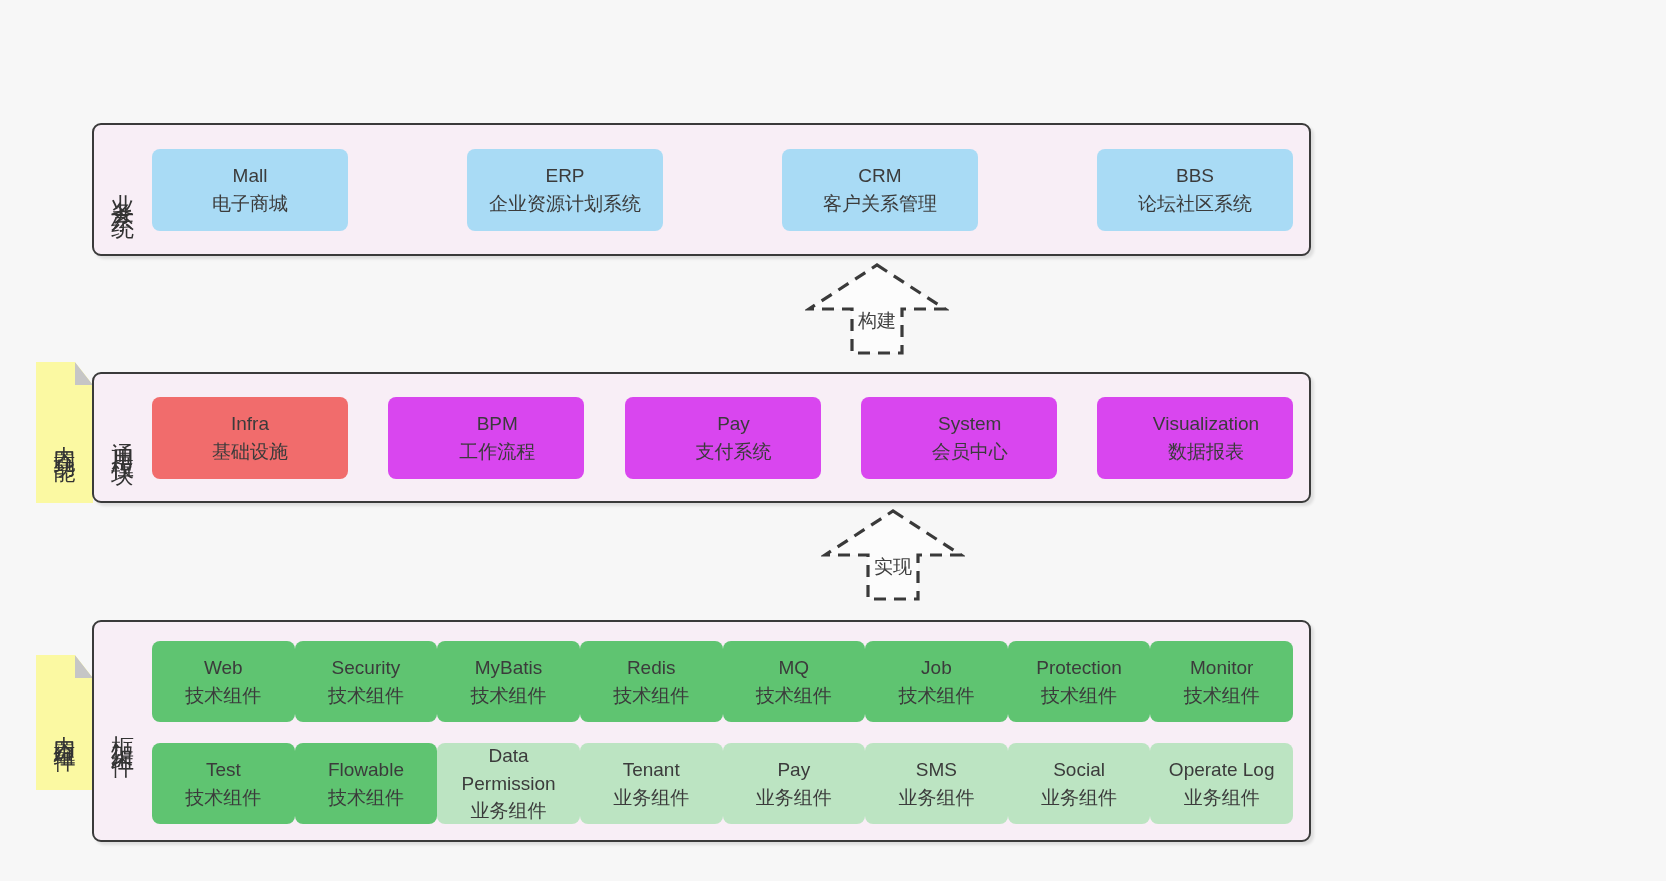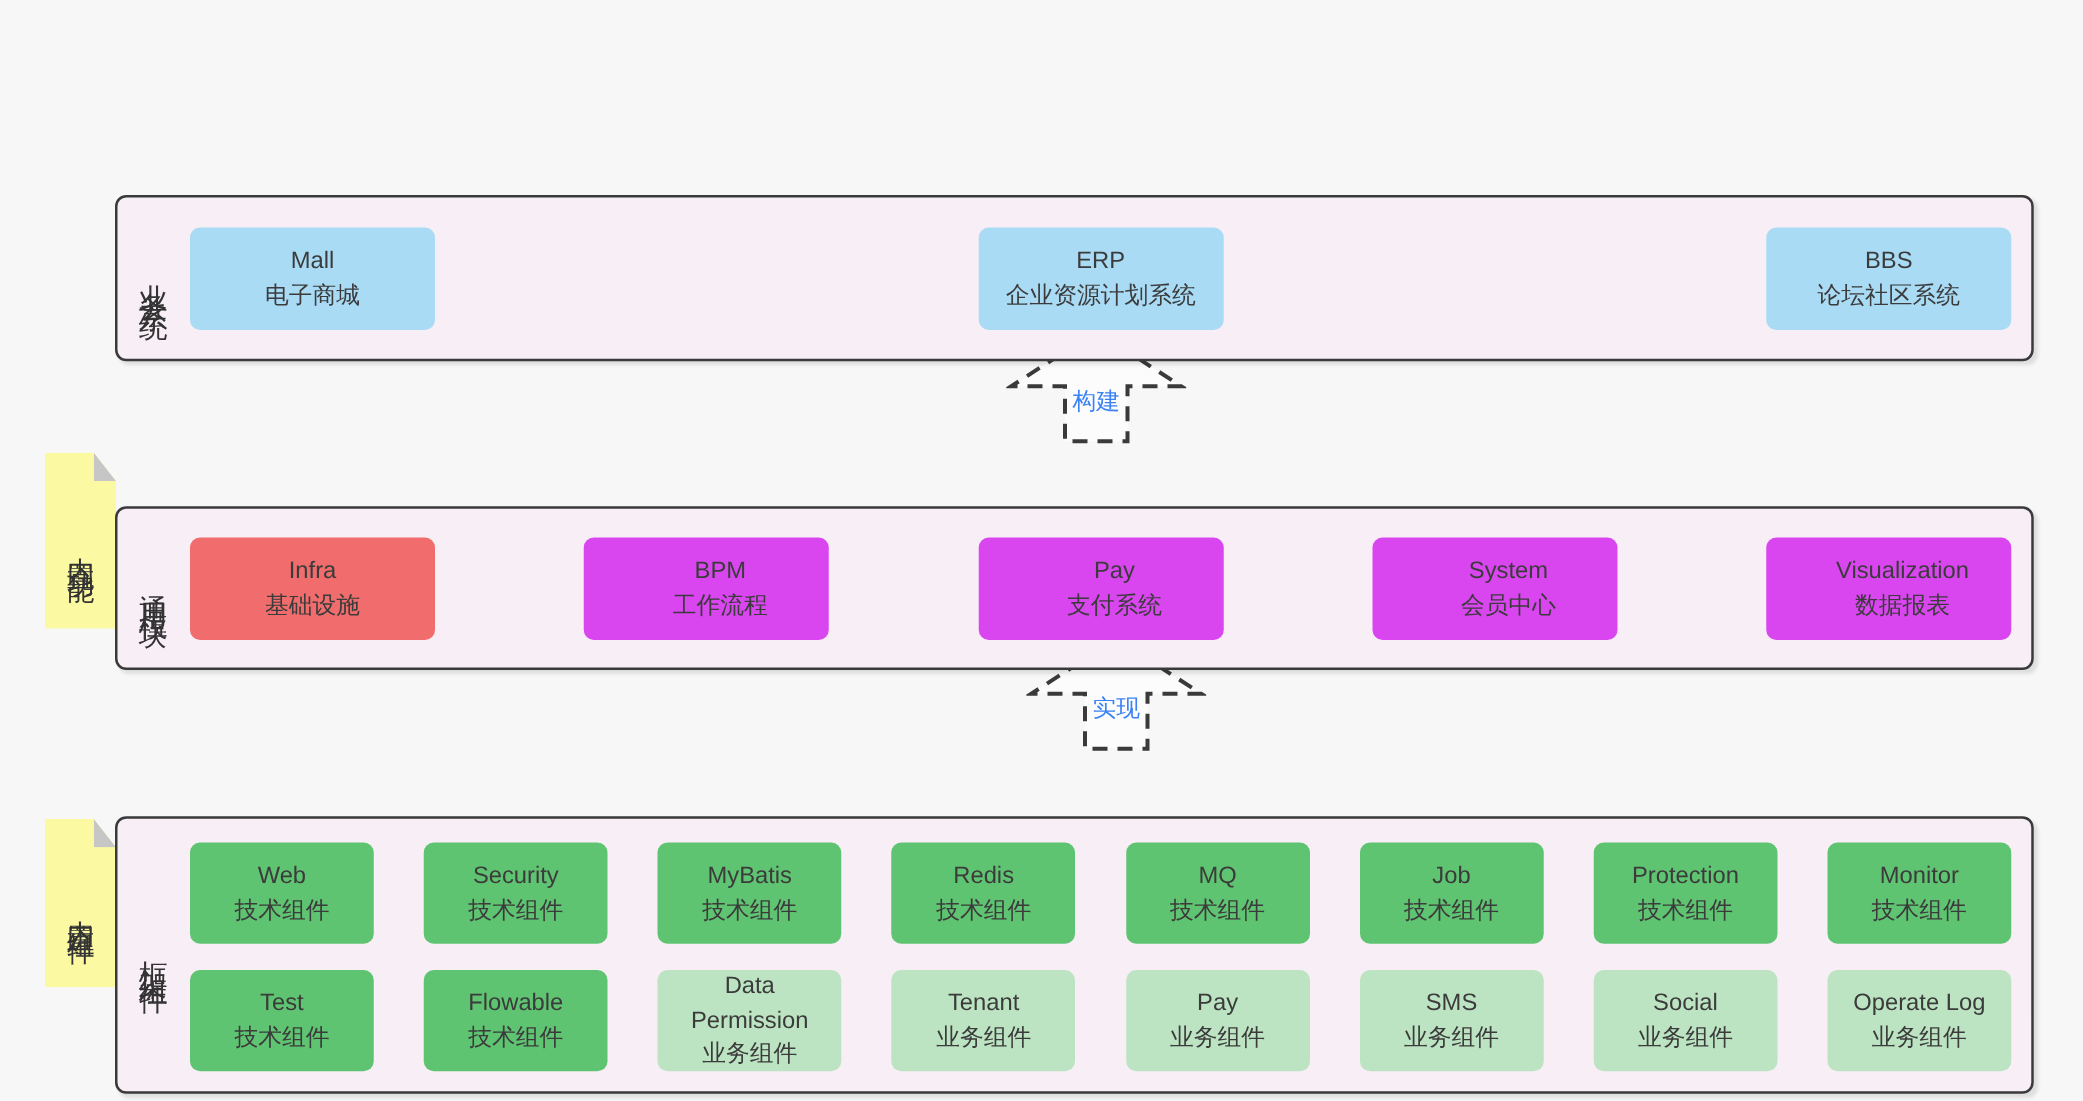--- a/index.html
+++ b/index.html
@@ -6,25 +6,25 @@
   body {
     width:1666px; height:881px;
     background:#f7f7f7;
     font-family:"Liberation Sans","DejaVu Sans",sans-serif;
     color:#3b3b3b;
   }
   #stage { position:relative; width:1666px; height:881px; overflow:hidden; }
 
   
   .panel {
-    position:absolute; left:92px; width:1535px;
+    position:absolute; left:92px; width:1219px;
     background:#f8eef6;
     border:2px solid #3a3a3a; border-radius:9px;
     box-shadow:3px 3px 3px rgba(0,0,0,0.10);
-    box-sizing:border-box; z-index:1;margin-top:33px;
+    box-sizing:border-box; z-index:1;
   }
   #panel-business   { top:123px; height:133px; }
   #panel-modules    { top:372px; height:131px; }
   #panel-components { top:620px; height:222px; }
 
   .panel-label {
     position:absolute; left:17px; top:50%; transform:translateY(-50%);
     writing-mode:vertical-lr; text-orientation:upright;
     font-size:23px; letter-spacing:7px; color:#333; line-height:1;
   }
@@ -75,21 +75,21 @@
   }
 
   
   .arrow { position:absolute; width:144px; height:96px; z-index:0; }
   #arrow-build     { left:805px; top:261px; }
   #arrow-implement { left:821px; top:507px; }
   .arrow svg { display:block; }
   .arrow-label {
     position:absolute; left:50%; top:47px; transform:translateX(-50%);
     background:#fcfcfc; padding:0 2px;
-    font-size:19px; color:#3b82f6; white-space:nowrap;
+    font-size:19px; color:#404040; white-space:nowrap;
   }
 </style>
 </head>
 <body>
 
 <div id="stage">
 
   <div class="tab" id="tab-features">
     <span class="tab-fold"></span>
     <span class="tab-text">内置功能</span>
@@ -117,20 +117,24 @@
   <div class="panel" id="panel-business">
     <div class="panel-label">业务系统</div>
     <div class="boxes-row single">
       <div class="box w6 c-blue">
         <span>Mall</span>
         <span>电子商城</span>
       </div>
       <div class="box w6 c-blue">
         <span>ERP</span>
         <span>企业资源计划系统</span>
+      </div>
+      <div class="box w6 c-blue">
+        <span>CRM</span>
+        <span>客户关系管理</span>
       </div>
       <div class="box w6 c-blue">
         <span>BBS</span>
         <span>论坛社区系统</span>
       </div>
     </div>
   </div>
 
   <div class="panel" id="panel-modules">
     <div class="panel-label">通用模块</div>

